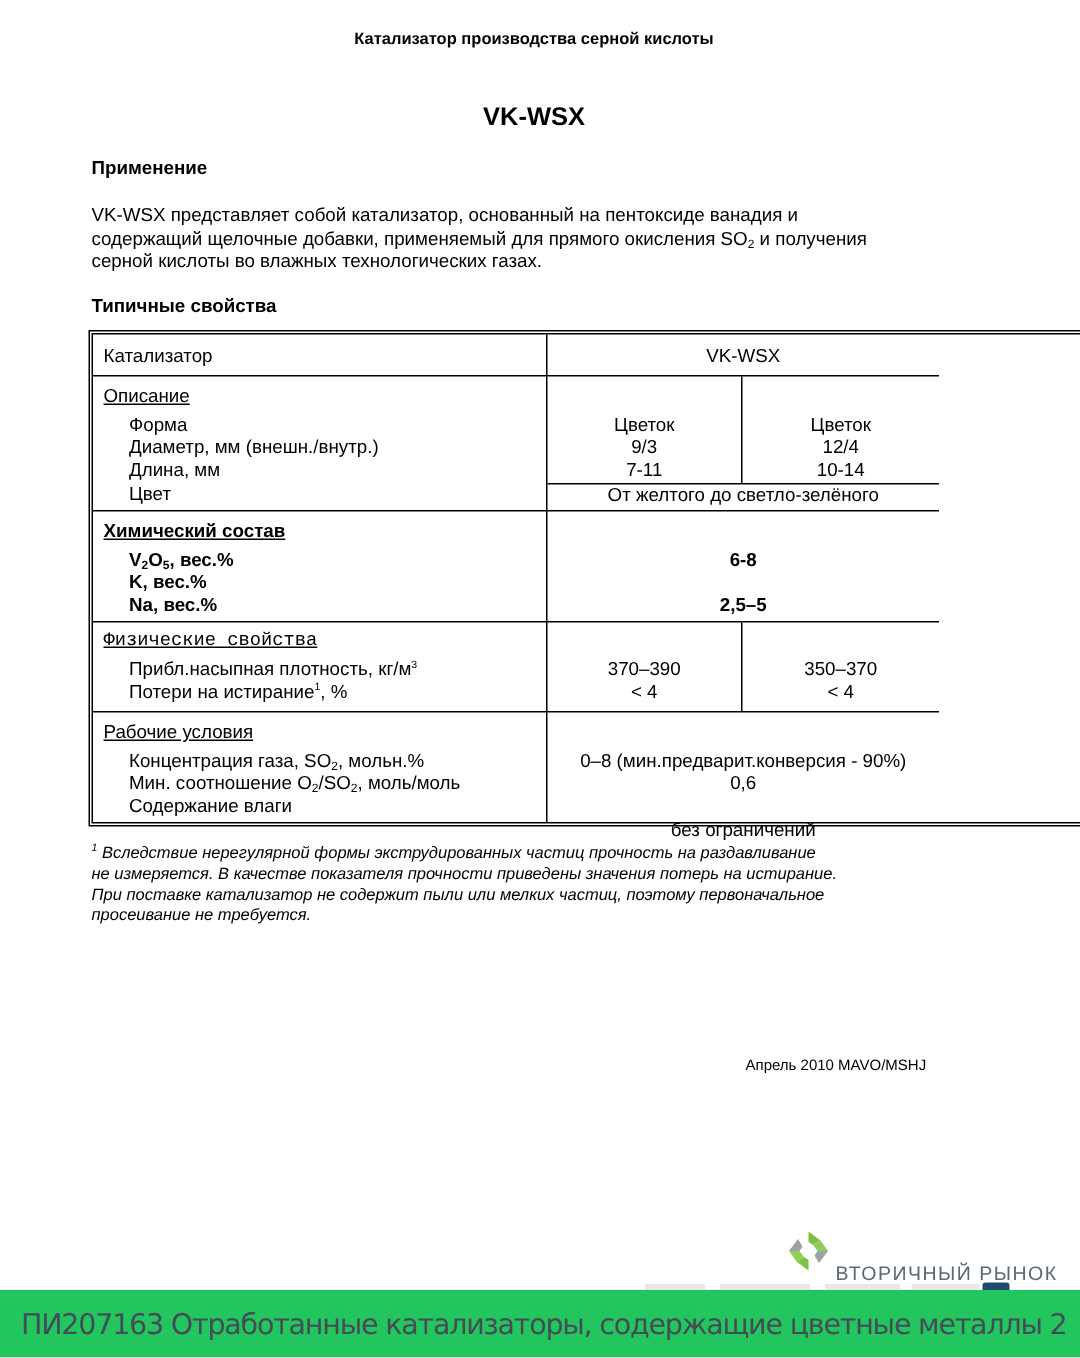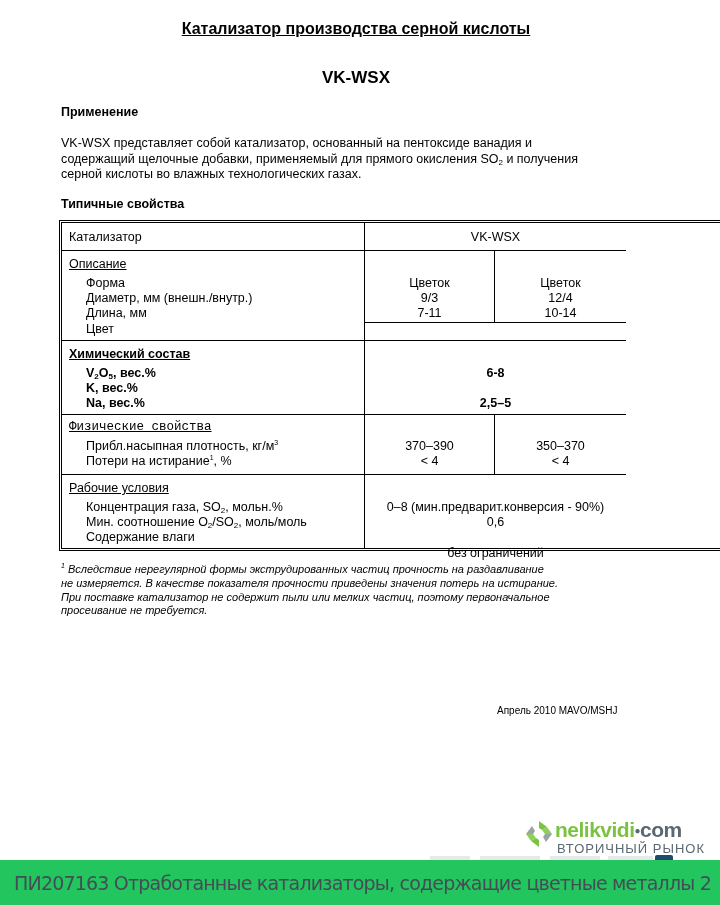--- a/index.html
+++ b/index.html
@@ -1,21 +1,21 @@
 <!DOCTYPE html>
 <html><head>
 <meta charset="utf-8">
 <style>
   * { margin: 0; padding: 0; box-sizing: border-box; }
   html, body { width: 720px; height: 905px; background: #ffffff; overflow: hidden; }
   body { position: relative; font-family: "Liberation Sans", sans-serif; color: #000; }
 
   .page { position: absolute; left: 0; top: 0; width: 720px; height: 860px; background: #fff; }
 
-  .title { position: absolute; left: 0; width: 712px; text-align: center; font-weight: bold; font-size: 16px; top: 20px; text-decoration: underline; }
+  .title { position: absolute; left: 0; width: 712px; text-align: center; font-weight: bold; font-size: 11px; top: 20px; }
   .subtitle { position: absolute; left: 0; width: 712px; text-align: center; font-weight: bold; font-size: 17px; top: 68px; }
 
   .h-section { position: absolute; left: 61px; font-weight: bold; font-size: 12.5px; }
   .h-app { top: 105px; }
   .h-props { top: 197px; }
 
   .intro { position: absolute; left: 61px; top: 136px; width: 570px; font-size: 12.5px; line-height: 15.5px; }
   .intro sub, .lbl sub, .val sub { font-size: 8px; vertical-align: -2px; line-height: 0; }
   sup { font-size: 7px; vertical-align: 5px; line-height: 0; }
 
@@ -79,20 +79,21 @@
       <div class="lbl ind" style="top:25px;">Форма</div>
       <div class="lbl ind" style="top:40px;">Диаметр, мм (внешн./внутр.)</div>
       <div class="lbl ind" style="top:55px;">Длина, мм</div>
       <div class="lbl ind" style="top:71px;">Цвет</div>
       <div class="val" style="left:303px; width:129px; top:25px;">Цветок</div>
       <div class="val" style="left:433px; width:131px; top:25px;">Цветок</div>
       <div class="val" style="left:303px; width:129px; top:40px;">9/3</div>
       <div class="val" style="left:433px; width:131px; top:40px;">12/4</div>
       <div class="val" style="left:303px; width:129px; top:55px;">7-11</div>
       <div class="val" style="left:433px; width:131px; top:55px;">10-14</div>
+      <div class="val" style="left:303px; width:261px; top:72px;">От желтого до светло-зелёного</div>
     </div>
 
     <div class="row" style="top:118px; height:74px;font-weight:bold;">
       <div class="lbl sec-head" style="top:6px;">Химический состав</div>
       <div class="lbl ind" style="top:25px;"><span>V</span><sub>2</sub><span>O</span><sub>5</sub><span>, вес.%</span></div>
       <div class="lbl ind" style="top:40px;">K, вес.%</div>
       <div class="lbl ind" style="top:55px;">Na, вес.%</div>
       <div class="val" style="left:303px; width:261px; top:25px;">6-8</div>
       <div class="val" style="left:303px; width:261px; top:55px;">2,5–5</div>
     </div>
@@ -130,21 +131,20 @@
 
   <div class="logo">
     <svg class="logo-mark" viewBox="0 0 28 28">
       <polygon points="14,1 22,7 17,10 14,8" fill="#7cc242"></polygon>
       <polygon points="27,14 21,22 18,17 20,14" fill="#9ca3a8"></polygon>
       <polygon points="14,27 6,21 11,18 14,20" fill="#7cc242"></polygon>
       <polygon points="1,14 7,6 10,11 8,14" fill="#9ca3a8"></polygon>
       <polygon points="22,7 27,14 20,14 17,10" fill="#8fcf58"></polygon>
       <polygon points="6,21 1,14 8,14 11,18" fill="#8fcf58"></polygon>
     </svg>
-    <div class="logo-text"><span class="g">nelikvidi</span><span class="d" style="font-size:10px;vertical-align:3px;">●</span><span class="d">com</span></div>
     <div class="logo-sub">ВТОРИЧНЫЙ РЫНОК</div>
   </div>
 </div>
 
 <div class="faded">
   <span style="left:0; width:40px;"></span>
   <span style="left:50px; width:60px;"></span>
   <span style="left:120px; width:50px;"></span>
   <span style="left:178px; width:45px;"></span>
 </div>

